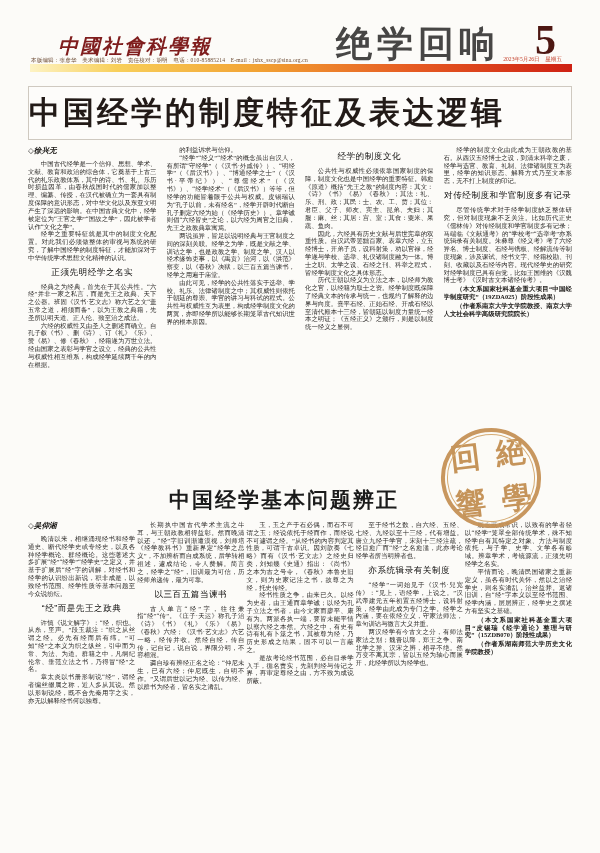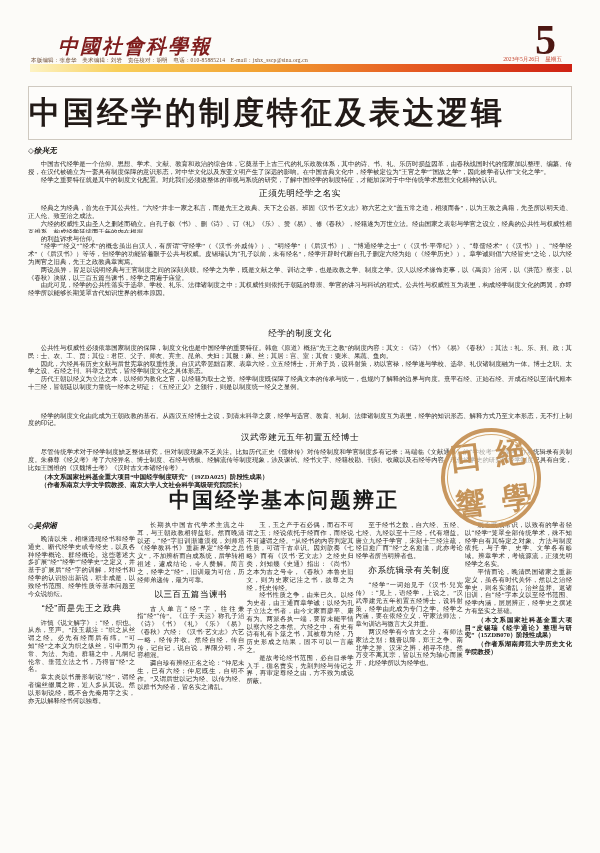--- a/index.html
+++ b/index.html
@@ -16,21 +16,21 @@
     letter-spacing:5px;font-family:"Liberation Serif",serif;}
   .page-number{position:absolute;left:535px;top:16px;font-size:42px;font-weight:bold;color:#4d1712;
     font-family:"Liberation Serif",serif;}
   .date-line{position:absolute;left:430px;top:56px;width:132px;text-align:right;font-size:5.6px;color:#c23a24;white-space:nowrap;}
 
   
   .a1-title-box{position:absolute;left:28px;top:86px;width:542px;height:52px;border:1px solid #cfc9c0;
     display:flex;align-items:center;background:#fdfcfa;}
   .a1-title{font-size:31px;font-weight:900;color:#221a17;letter-spacing:3px;
     font-family:"Liberation Sans","DejaVu Sans",sans-serif;white-space:nowrap;}
-  .a1-cols{position:absolute;left:28px;top:146px;width:544px;height:352px;display:flex;gap:2px;flex-direction:column;}
+  .a1-cols{position:absolute;left:28px;top:146px;width:544px;height:352px;display:flex;gap:10px;}
   .a2-title{position:absolute;left:12px;top:486px;width:544px;text-align:center;font-size:21px;font-weight:900;
     color:#1b1b1b;letter-spacing:2px;font-family:"Liberation Sans","DejaVu Sans",sans-serif;}
   .a2-cols{position:absolute;left:28px;top:521px;width:544px;height:324px;display:flex;gap:2px;}
 
   .col{flex:1 1 0;overflow:hidden;}
   .para{margin:0;font-size:6.4px;line-height:1.22;text-align:justify;text-indent:2em;color:#2c2a28;}
   .note{margin:1px 0 0;font-size:6.4px;line-height:1.22;text-align:justify;text-indent:2em;color:#1c1a18;font-weight:bold;}
   .byline{margin:0 0 4px;font-size:7.6px;font-weight:bold;font-style:italic;color:#141210;}
   .col-heading{margin:5px 0 4px;font-size:8.6px;font-weight:normal;text-align:center;color:#0f0e0d;
     font-family:"Liberation Sans","DejaVu Sans",sans-serif;letter-spacing:0.5px;}
@@ -43,20 +43,21 @@
   .seal-char{display:flex;align-items:center;justify-content:center;font-size:30px;font-weight:bold;
     color:#c38f52;font-family:"Liberation Serif",serif;line-height:1;}
 </style>
 </head>
 <body>
 
 <div class="page">
 
   <div class="paper-name">中國社會科學報</div>
   <div class="info-line">本版编辑：张彦华　美术编辑：刘岩　责任校对：胡明　电话：010-85885214　E-mail：jxhx_sscp@sina.org.cn</div>
+  <div class="section-name">绝学回响</div>
   <div class="page-number">5</div>
   <div class="date-line">2023年5月26日　星期五</div>
   <div class="gradient-bar"></div>
 
   <div class="a1-title-box">
     <div class="a1-title">中国经学的制度特征及表达逻辑</div>
   </div>
 
   <div class="a1-cols">
     <div class="col">
@@ -74,21 +75,21 @@
         <p class="para">由此可见，经学的公共性落实于选举、学校、礼乐、法律诸制度之中；其权威性则依托于朝廷的尊崇、学官的讲习与科试的程式。公共性与权威性互为表里，构成经学制度文化的两翼，亦即经学所以能够长期笼罩古代知识世界的根本原因。</p>
       </div>
     <div class="col">
         <h3 class="col-heading">经学的制度文化</h3>
         <p class="para">公共性与权威性必须依靠国家制度的保障，制度文化也是中国经学的重要特征。韩愈《原道》概括“先王之教”的制度内容：其文：《诗》《书》《易》《春秋》；其法：礼、乐、刑、政；其民：士、农、工、贾；其位：君臣、父子、师友、宾主、昆弟、夫妇；其服：麻、丝；其居：宫、室；其食：粟米、果蔬、鱼肉。</p>
         <p class="para">因此，六经具有历史文献与后世宪章的双重性质。自汉武帝罢黜百家、表章六经，立五经博士，开弟子员，设科射策，劝以官禄，经学遂与学校、选举、礼仪诸制度融为一体。博士之职、太学之设、石经之刊、科举之程式，皆经学制度文化之具体形态。</p>
         <p class="para">历代王朝以经义为立法之本，以经师为教化之官，以经籍为取士之资。经学制度既保障了经典文本的传承与统一，也规约了解释的边界与向度。熹平石经、正始石经、开成石经以至清代殿本十三经，皆朝廷以制度力量统一经本之明证；《五经正义》之颁行，则是以制度统一经义之显例。</p>
       </div>
     <div class="col">
         <p class="para">经学的制度文化由此成为王朝政教的基石。从西汉五经博士之设，到清末科举之废，经学与选官、教育、礼制、法律诸制度互为表里，经学的知识形态、解释方式乃至文本形态，无不打上制度的印记。</p>
-        <h3 class="col-heading">汉武帝建元五年初置五经博士</h3>
+        <h3 class="col-heading">对传经制度和学官制度多有记录</h3>
         <p class="para">尽管传统学术对于经学制度缺乏整体研究，但对制度现象不乏关注。比如历代正史《儒林传》对传经制度和学官制度多有记录；马端临《文献通考》的“学校考”“选举考”亦系统辑录有关制度。朱彝尊《经义考》考了六经异名、博士制度、石经与镌板、经解流传等制度现象，涉及课试、经书文字、经籍校勘、刊刻、收藏以及石经等内容。现代经学史的研究对经学制度已具有自觉，比如王国维的《汉魏博士考》《汉时古文本诸经传考》。</p>
         <p class="note">（本文系国家社科基金重大项目“中国经学制度研究”（19ZDA025）阶段性成果）</p>
         <p class="note">（作者系南京大学文学院教授、南京大学人文社会科学高级研究院院长）</p>
       </div>
   </div>
 
   <div class="seal">
     <span class="seal-char">回</span>
     <span class="seal-char">絕</span>
     <span class="seal-char">響</span>

